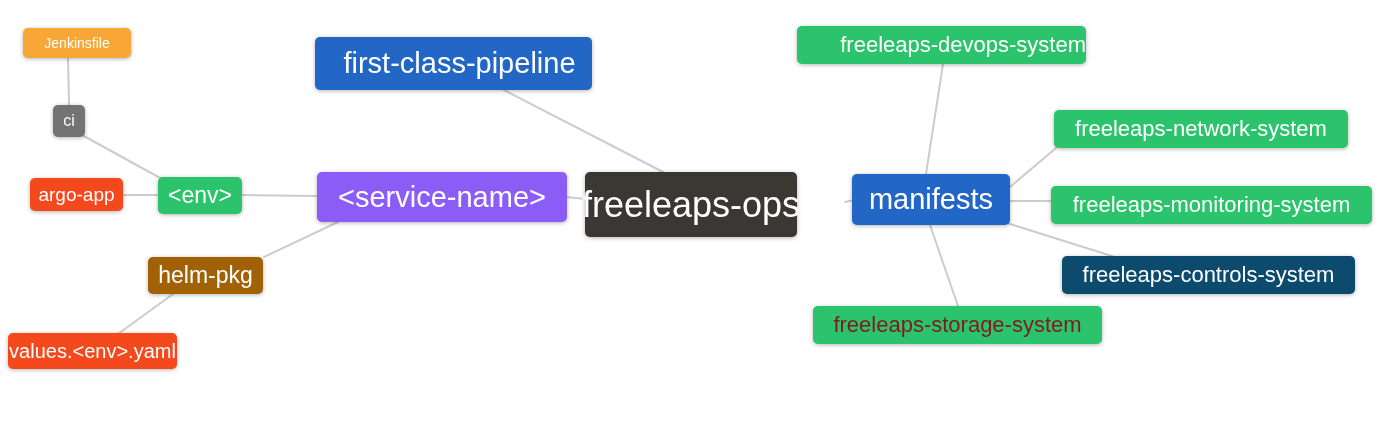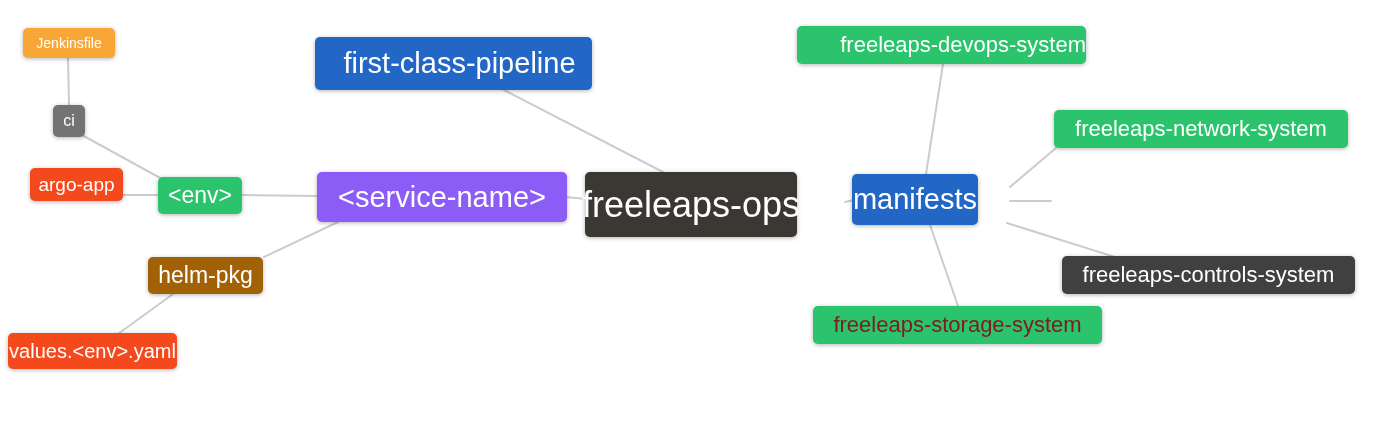--- a/index.html
+++ b/index.html
@@ -49,55 +49,58 @@
       <line x1="173" y1="294" x2="118" y2="334" stroke="#CCCCCC" stroke-width="2" stroke-linecap="round"></line>
       <line x1="565" y1="197" x2="587" y2="199" stroke="#CCCCCC" stroke-width="2" stroke-linecap="round"></line>
       <line x1="504" y1="90" x2="663" y2="172" stroke="#CCCCCC" stroke-width="2" stroke-linecap="round"></line>
       <line x1="845" y1="202" x2="854" y2="200" stroke="#CCCCCC" stroke-width="2" stroke-linecap="round"></line>
       <line x1="926" y1="174" x2="943" y2="64" stroke="#CCCCCC" stroke-width="2" stroke-linecap="round"></line>
       <line x1="1010" y1="187" x2="1056" y2="148" stroke="#CCCCCC" stroke-width="2" stroke-linecap="round"></line>
       <line x1="1010" y1="201" x2="1051" y2="201" stroke="#CCCCCC" stroke-width="2" stroke-linecap="round"></line>
       <line x1="1007" y1="223" x2="1115" y2="257" stroke="#CCCCCC" stroke-width="2" stroke-linecap="round"></line>
       <line x1="930" y1="225" x2="958" y2="306" stroke="#CCCCCC" stroke-width="2" stroke-linecap="round"></line>
     </svg>
-<div class="node" style="left: 23px; top: 28px; width: 92px; height: 30px; font-size: 14px; background: rgb(248, 167, 54); color: rgb(255, 255, 255);">
+<div class="node" style="left: 23px; top: 28px; width: 108px; height: 30px; font-size: 14px; background: rgb(248, 167, 54); color: rgb(255, 255, 255);">
       <span>Jenkinsfile</span>
     </div>
     <div class="node" style="left: 53px; top: 105px; width: 32px; height: 32px; font-size: 16px; background: #737373; color: rgb(255, 255, 255);">
       <span>ci</span>
     </div>
-    <div class="node" style="left: 30px; top: 168px; width: 93px; height: 33px; font-size: 19px; background: rgb(244, 73, 28); color: rgb(255, 255, 255);">
+    <div class="node" style="left: 30px; top: 178px; width: 93px; height: 33px; font-size: 19px; background: rgb(244, 73, 28); color: rgb(255, 255, 255);">
       <span>argo-app</span>
     </div>
     <div class="node" style="left: 158px; top: 177px; width: 84px; height: 37px; font-size: 23px; background: rgb(43, 195, 107); color: rgb(255, 255, 255);">
       <span>&lt;env&gt;</span>
     </div>
     <div class="node" style="left: 148px; top: 257px; width: 115px; height: 37px; font-size: 23px; background: #a16207; color: rgb(255, 255, 255);">
       <span>helm-pkg</span>
     </div>
     <div class="node" style="left: 8px; top: 333px; width: 169px; height: 36px; font-size: 20px; background: rgb(244, 73, 28); color: rgb(255, 255, 255);">
       <span>values.&lt;env&gt;.yaml</span>
     </div>
     <div class="node" style="left: 317px; top: 172px; width: 250px; height: 50px; font-size: 29px; background: #8b5cf6; color: rgb(255, 255, 255);">
       <span>&lt;service-name&gt;</span>
     </div>
     <div class="node" style="left: 315px; top: 37px; width: 277px; height: 53px; font-size: 29px; background: rgb(34, 103, 197); color: rgb(255, 255, 255); padding-left: 12px;">
       <span>first-class-pipeline</span>
     </div>
     <div class="node" style="left: 585px; top: 172px; width: 212px; height: 65px; font-size: 36px; background: rgb(59, 55, 51); color: rgb(255, 255, 255);">
       <span>freeleaps-ops</span>
     </div>
-    <div class="node" style="left: 852px; top: 174px; width: 126px; height: 51px; font-size: 29px; background: rgb(34, 103, 197); color: rgb(255, 255, 255);">
+    <div class="node" style="left: 852px; top: 174px; width: 158px; height: 51px; font-size: 29px; background: rgb(34, 103, 197); color: rgb(255, 255, 255);">
       <span>manifests</span>
     </div>
     <div class="node" style="left: 797px; top: 26px; width: 289px; height: 38px; font-size: 22px; background: rgb(43, 195, 107); color: rgb(255, 255, 255); justify-content: flex-end;">
       <span>freeleaps-devops-system</span>
     </div>
     <div class="node" style="left: 1054px; top: 110px; width: 294px; height: 38px; font-size: 22px; background: rgb(43, 195, 107); color: rgb(255, 255, 255);">
       <span>freeleaps-network-system</span>
     </div>
-    <div class="node" style="left: 1062px; top: 256px; width: 293px; height: 38px; font-size: 22px; background: #404040; color: rgb(255, 255, 255);">
+    <div class="node" style="left: 1051px; top: 186px; width: 321px; height: 38px; font-size: 22px; background: rgb(43, 195, 107); color: rgb(255, 255, 255);">
+      <span>freeleaps-monitoring-system</span>
+    </div>
+    <div class="node" style="left: 1062px; top: 256px; width: 293px; height: 38px; font-size: 22px; background: #0c4a6e; color: rgb(255, 255, 255);">
       <span>freeleaps-controls-system</span>
     </div>
     <div class="node" style="left: 813px; top: 306px; width: 289px; height: 38px; font-size: 22px; background: rgb(43, 195, 107); color: #7f1d1d;">
       <span>freeleaps-storage-system</span>
     </div>
   </div>
 
 </body></html>

